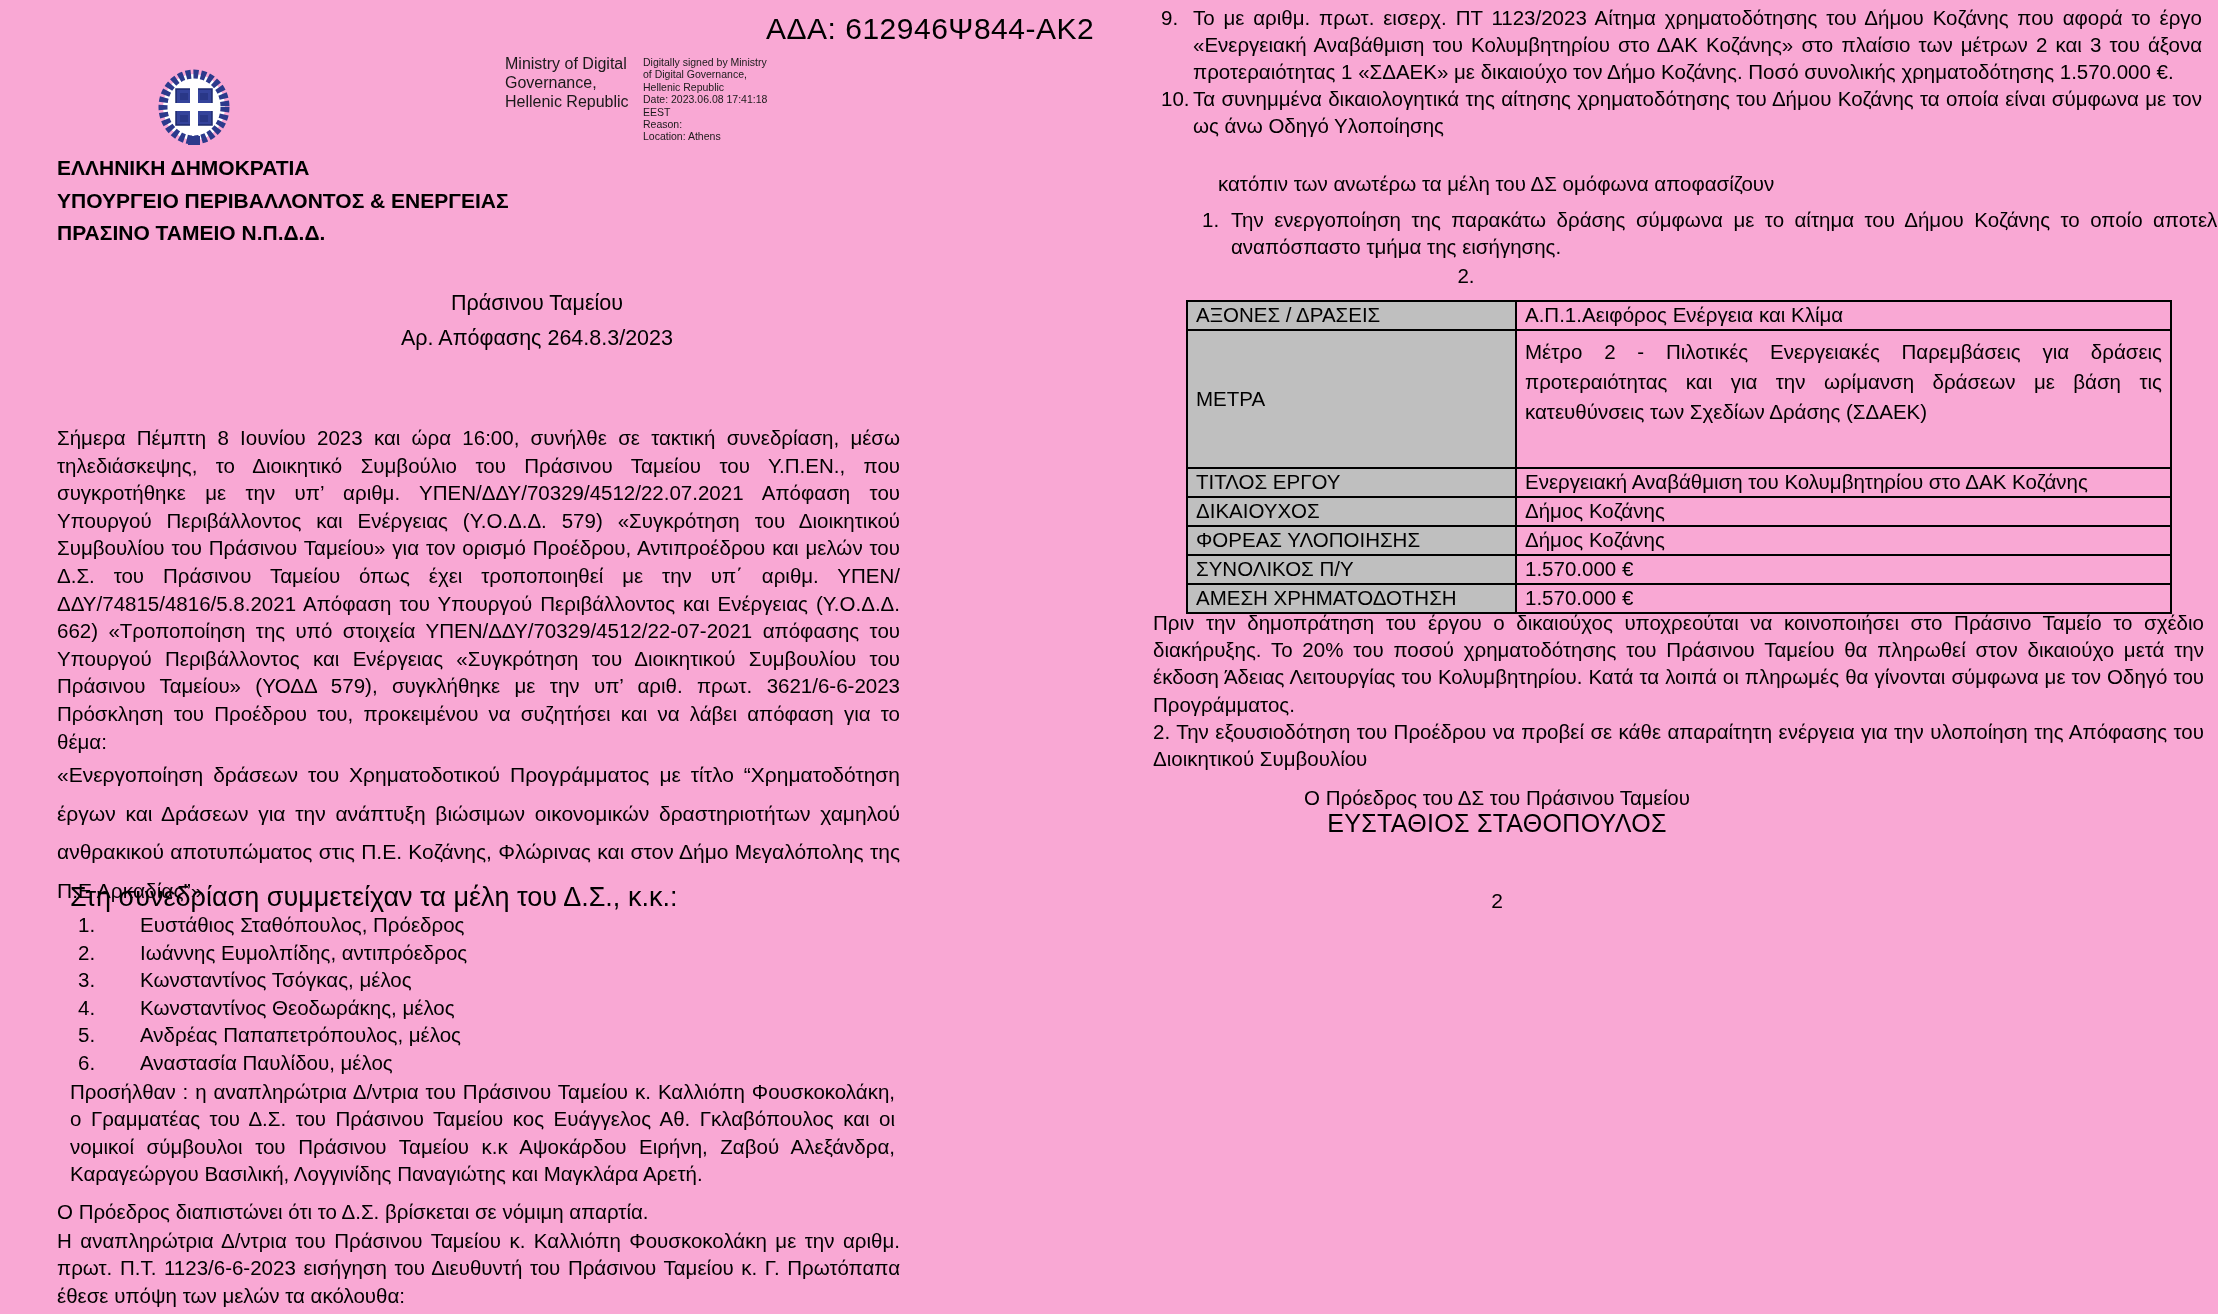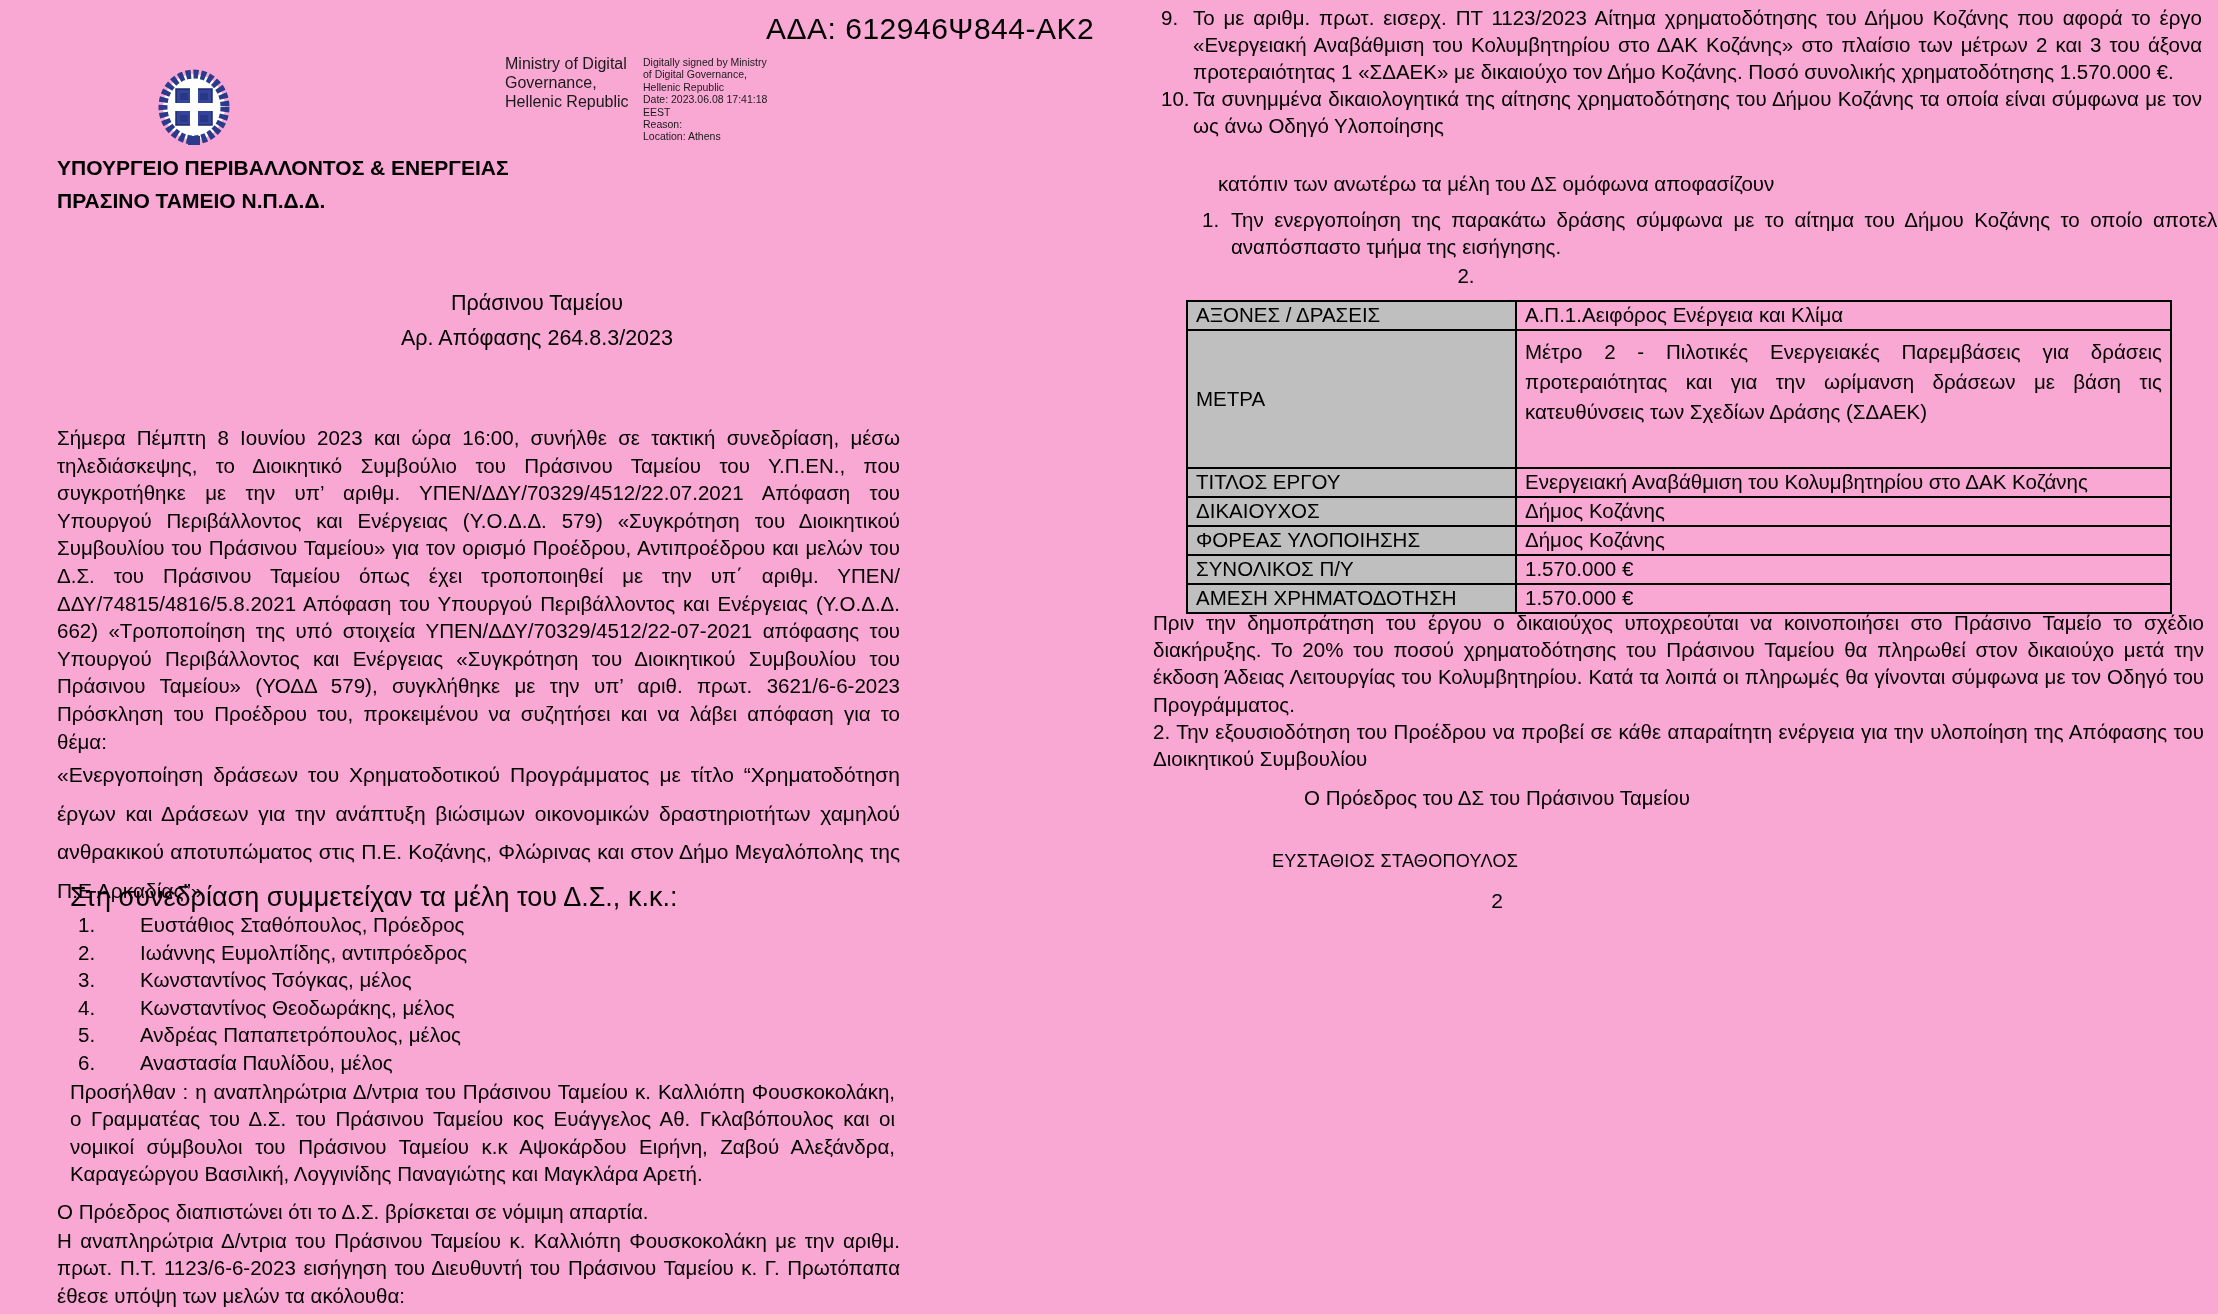--- a/index.html
+++ b/index.html
@@ -42,21 +42,21 @@
   .r-dec1 .li-num{width:29px;}
   .r-dec1.hang{padding-left:29px;text-indent:-29px;}
   .r-table-label{left:1186px;top:264px;width:560px;text-align:center;font-size:20.5px;}
   table.fin{left:1186px;top:300px;width:986px;border-collapse:collapse;table-layout:fixed;position:absolute;font-size:20.5px;}
   table.fin td{border:2px solid #000;padding:1px 8px 2px 8px;vertical-align:middle;}
   table.fin td.lbl{width:311px;background:#bfbfbf;}
   table.fin td.val{text-align:left;}
   table.fin tr.metra td.val{text-align:justify;line-height:30px;padding-top:6px;padding-bottom:40px;}
   .r-post{left:1153px;top:609px;width:1051px;font-size:20.5px;line-height:27.2px;text-align:justify;}
   .r-pres-line{left:1272px;top:774px;width:450px;text-align:center;font-size:20.5px;margin-top:12px;}
-  .r-pres-name{left:1272px;top:851px;width:450px;text-align:left;font-size:18px;letter-spacing:0.3px;}
+  .r-pres-name{left:1272px;top:809px;width:450px;text-align:center;font-size:25px;letter-spacing:0.3px;}
   .r-page-num{left:1272px;top:889px;width:450px;text-align:center;font-size:21px;}
 </style>
 </head>
 <body>
 
 <div id="doc">
 
   <div class="abs ada">ΑΔΑ: 612946Ψ844-ΑΚ2</div>
 
   <div class="abs signer">
@@ -83,20 +83,21 @@
       <rect x="19" y="37" width="38" height="8" fill="#ffffff"></rect>
       <rect x="24" y="27" width="8" height="7" fill="#1c2a6e" opacity="0.45"></rect>
       <rect x="44" y="27" width="8" height="7" fill="#1c2a6e" opacity="0.45"></rect>
       <rect x="24" y="49" width="8" height="7" fill="#1c2a6e" opacity="0.45"></rect>
       <rect x="44" y="49" width="8" height="7" fill="#1c2a6e" opacity="0.45"></rect>
       <rect x="32" y="70" width="12" height="9" fill="#2c3a8c"></rect>
     </svg>
   </div>
 
   <div class="abs agency">
+    <div>ΕΛΛΗΝΙΚΗ ΔΗΜΟΚΡΑΤΙΑ</div>
     <div>ΥΠΟΥΡΓΕΙΟ ΠΕΡΙΒΑΛΛΟΝΤΟΣ &amp; ΕΝΕΡΓΕΙΑΣ</div>
     <div>ΠΡΑΣΙΝΟ ΤΑΜΕΙΟ Ν.Π.Δ.Δ.</div>
   </div>
 
   <div class="abs doc-title">
     <div>Πράσινου Ταμείου</div>
     <div>Αρ. Απόφασης 264.8.3/2023</div>
   </div>
 
   <div class="abs p-intro">Σήμερα Πέμπτη 8 Ιουνίου 2023 και ώρα 16:00, συνήλθε σε τακτική συνεδρίαση, μέσω τηλεδιάσκεψης, το Διοικητικό Συμβούλιο του Πράσινου Ταμείου του Υ.Π.ΕΝ., που συγκροτήθηκε με την υπ’ αριθμ. ΥΠΕΝ/ΔΔΥ/70329/4512/22.07.2021 Απόφαση του Υπουργού Περιβάλλοντος και Ενέργειας (Υ.Ο.Δ.Δ. 579) «Συγκρότηση του Διοικητικού Συμβουλίου του Πράσινου Ταμείου»  για τον ορισμό Προέδρου, Αντιπροέδρου και μελών του Δ.Σ. του Πράσινου Ταμείου όπως έχει τροποποιηθεί με την υπ΄ αριθμ. ΥΠΕΝ/ΔΔΥ/74815/4816/5.8.2021 Απόφαση του Υπουργού Περιβάλλοντος και Ενέργειας (Υ.Ο.Δ.Δ. 662) «Τροποποίηση της υπό στοιχεία ΥΠΕΝ/ΔΔΥ/70329/4512/22-07-2021 απόφασης του Υπουργού Περιβάλλοντος και Ενέργειας «Συγκρότηση του Διοικητικού Συμβουλίου του Πράσινου Ταμείου» (ΥΟΔΔ 579), συγκλήθηκε με την υπ’ αριθ. πρωτ. 3621/6-6-2023 Πρόσκληση του Προέδρου του, προκειμένου να συζητήσει και να λάβει απόφαση για το θέμα:</div>

